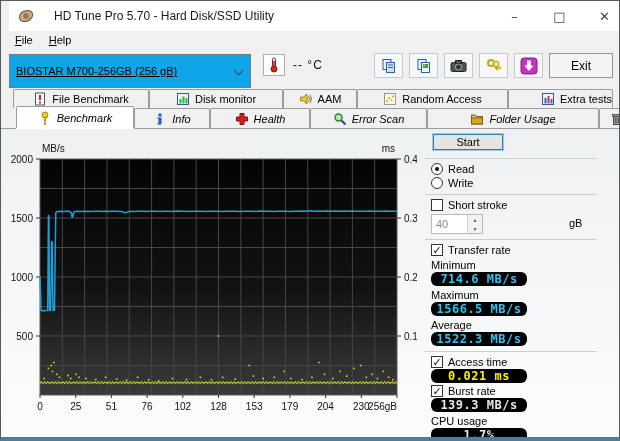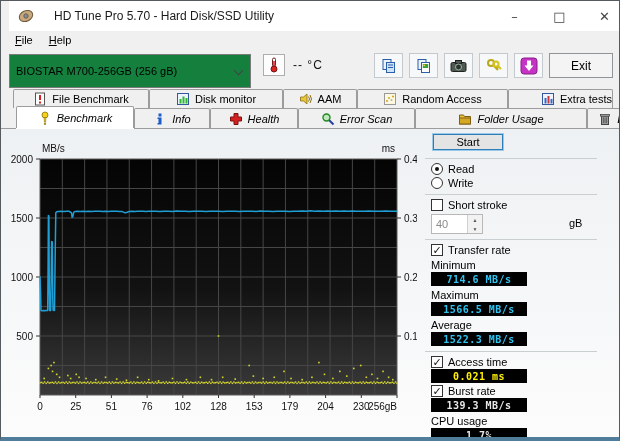--- a/index.html
+++ b/index.html
@@ -14,21 +14,21 @@
   .titlebar{position:absolute;left:8px;top:0;width:100%;height:30px;background:#ffffff;display:flex;align-items:center;gap:12px;}
   .titlebar .appicon{margin:0 8px 0 9px;width:16px;height:16px;flex:0 0 16px;}
   .titlebar .title{font-size:12px;color:#1a1a1a;}
   .caption-btns{position:absolute;right:0;top:0;height:30px;display:flex;}
   .cap-btn{width:45px;height:30px;display:flex;align-items:center;justify-content:center;color:#444;font-size:13px;font-family:"DejaVu Sans",sans-serif;}
   
   .menubar{position:absolute;left:0;top:30px;width:100%;height:18px;background:#f0f0f0;display:flex;align-items:center;padding-left:7px;}
   .menu-item{padding:1px 7px;margin-right:2px;}
   
   .toolbar{position:absolute;left:0;top:48px;width:100%;height:39px;background:#f0f0f0;}
-  .drive-select{position:absolute;left:8px;top:5px;width:242px;height:22px;background:#15803d;border:1px solid #7a7a7a;display:flex;align-items:center;padding:16px 6px;}
+  .drive-select{position:absolute;left:8px;top:5px;width:242px;height:22px;background:#0ea5e9;border:1px solid #7a7a7a;display:flex;align-items:center;padding:16px 6px;text-decoration:underline;}
   .drive-select .dd-label{flex:1;white-space:nowrap;overflow:hidden;}
   .dd-chevron{width:10px;height:10px;position:relative;flex:0 0 10px;}
   .dd-chevron::after{content:"";position:absolute;left:1px;top:1px;width:6px;height:6px;border-right:1px solid #444;border-bottom:1px solid #444;transform:rotate(45deg);}
   .temp-btn{position:absolute;left:262px;top:5px;width:22px;height:22px;border:1px solid #adadad;background:#fdfdfd;display:flex;align-items:center;justify-content:center;}
   .temp-text{position:absolute;left:292px;top:9px;font-size:12px;letter-spacing:1px;color:#111;}
   .tool-btn{position:absolute;top:4px;width:29px;height:25px;border:1px solid #c3c9cd;background:#f7f8f9;display:flex;align-items:center;justify-content:center;}
   .exit-btn{position:absolute;left:548px;top:4px;width:64px;height:25px;border:1px solid #8f9598;background:#f4f4f4;display:flex;align-items:center;justify-content:center;font-size:12px;}
   
   .tabs-row1{position:absolute;left:12px;top:88px;height:19px;display:flex;}
   .tabs-row2{position:absolute;left:15px;top:107px;height:20px;display:flex;font-style:italic;}
@@ -48,21 +48,21 @@
   .radio.on::after{content:"";position:absolute;left:3px;top:3px;width:4px;height:4px;border-radius:50%;background:#111;}
   .checkbox{width:12px;height:12px;border:1px solid #333;background:#fff;position:relative;flex:0 0 12px;font-size:11px;line-height:10px;text-align:center;color:#111;}
   .checkbox.on::after{content:"\2713";font-weight:bold;}
   .spinner{display:flex;margin:3px 0 0 6px;width:52px;height:20px;border:1px solid #b8b8b8;background:#fff;}
   .spinner .spin-val{flex:1;display:flex;align-items:center;padding-left:4px;color:#8a8a8a;}
   .spin-btns{width:15px;display:flex;flex-direction:column;border-left:1px solid #d0d0d0;}
   .spin-btns div{flex:1;display:flex;align-items:center;justify-content:center;font-size:5px;color:#555;background:#f2f2f2;}
   .unit-label{position:absolute;margin-left:70px;}
   .stat-label{margin:3px 0 0 6px;}
   .value-box{margin:1px 0 0 6px;width:96px;height:14px;background:#000;display:flex;align-items:center;justify-content:center;
-    font-family:"DejaVu Sans Mono","Liberation Mono",monospace;font-size:10px;font-weight:bold;letter-spacing:0.5px;}
+    font-family:"DejaVu Sans Mono","Liberation Mono",monospace;font-size:12px;font-weight:bold;letter-spacing:0.5px;border-radius:6px;}
   .v-cyan{color:var(--value-cyan);}
   .v-yellow{color:var(--value-yellow);}
   .v-white{color:var(--value-white);}
   svg{display:block;}
   text{font-family:"Liberation Sans","DejaVu Sans",sans-serif;}
 </style>
 </head>
 <body>
 
 <div class="window">
@@ -198,21 +198,21 @@
       </svg>
       <span class="tab-label">Benchmark</span>
     </div>
     <div class="tab" style="width:76px;">
       <svg class="ticon" viewBox="0 0 14 14">
         <rect x="5.5" y="1.5" width="3" height="3" fill="#1b5cc8"></rect>
         <polygon points="4.5,5.5 8.5,5.5 8.5,12.5 4.5,12.5 4.5,11 5.5,11 5.5,7 4.5,7" fill="#1b5cc8"></polygon>
       </svg>
       <span class="tab-label">Info</span>
     </div>
-    <div class="tab" style="width:88px;">
+    <div class="tab" style="width:100px;">
       <svg class="ticon" viewBox="0 0 14 14">
         <polygon points="5,1.5 9,1.5 9,5 12.5,5 12.5,9 9,9 9,12.5 5,12.5 5,9 1.5,9 1.5,5 5,5" fill="#d42020" stroke="#7a1010" stroke-width="1"></polygon>
       </svg>
       <span class="tab-label">Health</span>
     </div>
     <div class="tab" style="width:117px;align-items:center;">
       <svg class="ticon" viewBox="0 0 14 14">
         <circle cx="5.5" cy="5.5" r="3.5" fill="#bfe8bf" stroke="#1f8a1f" stroke-width="1.4"></circle>
         <line x1="8.2" y1="8.2" x2="12.5" y2="12.5" stroke="#2a3fa8" stroke-width="2"></line>
       </svg>

